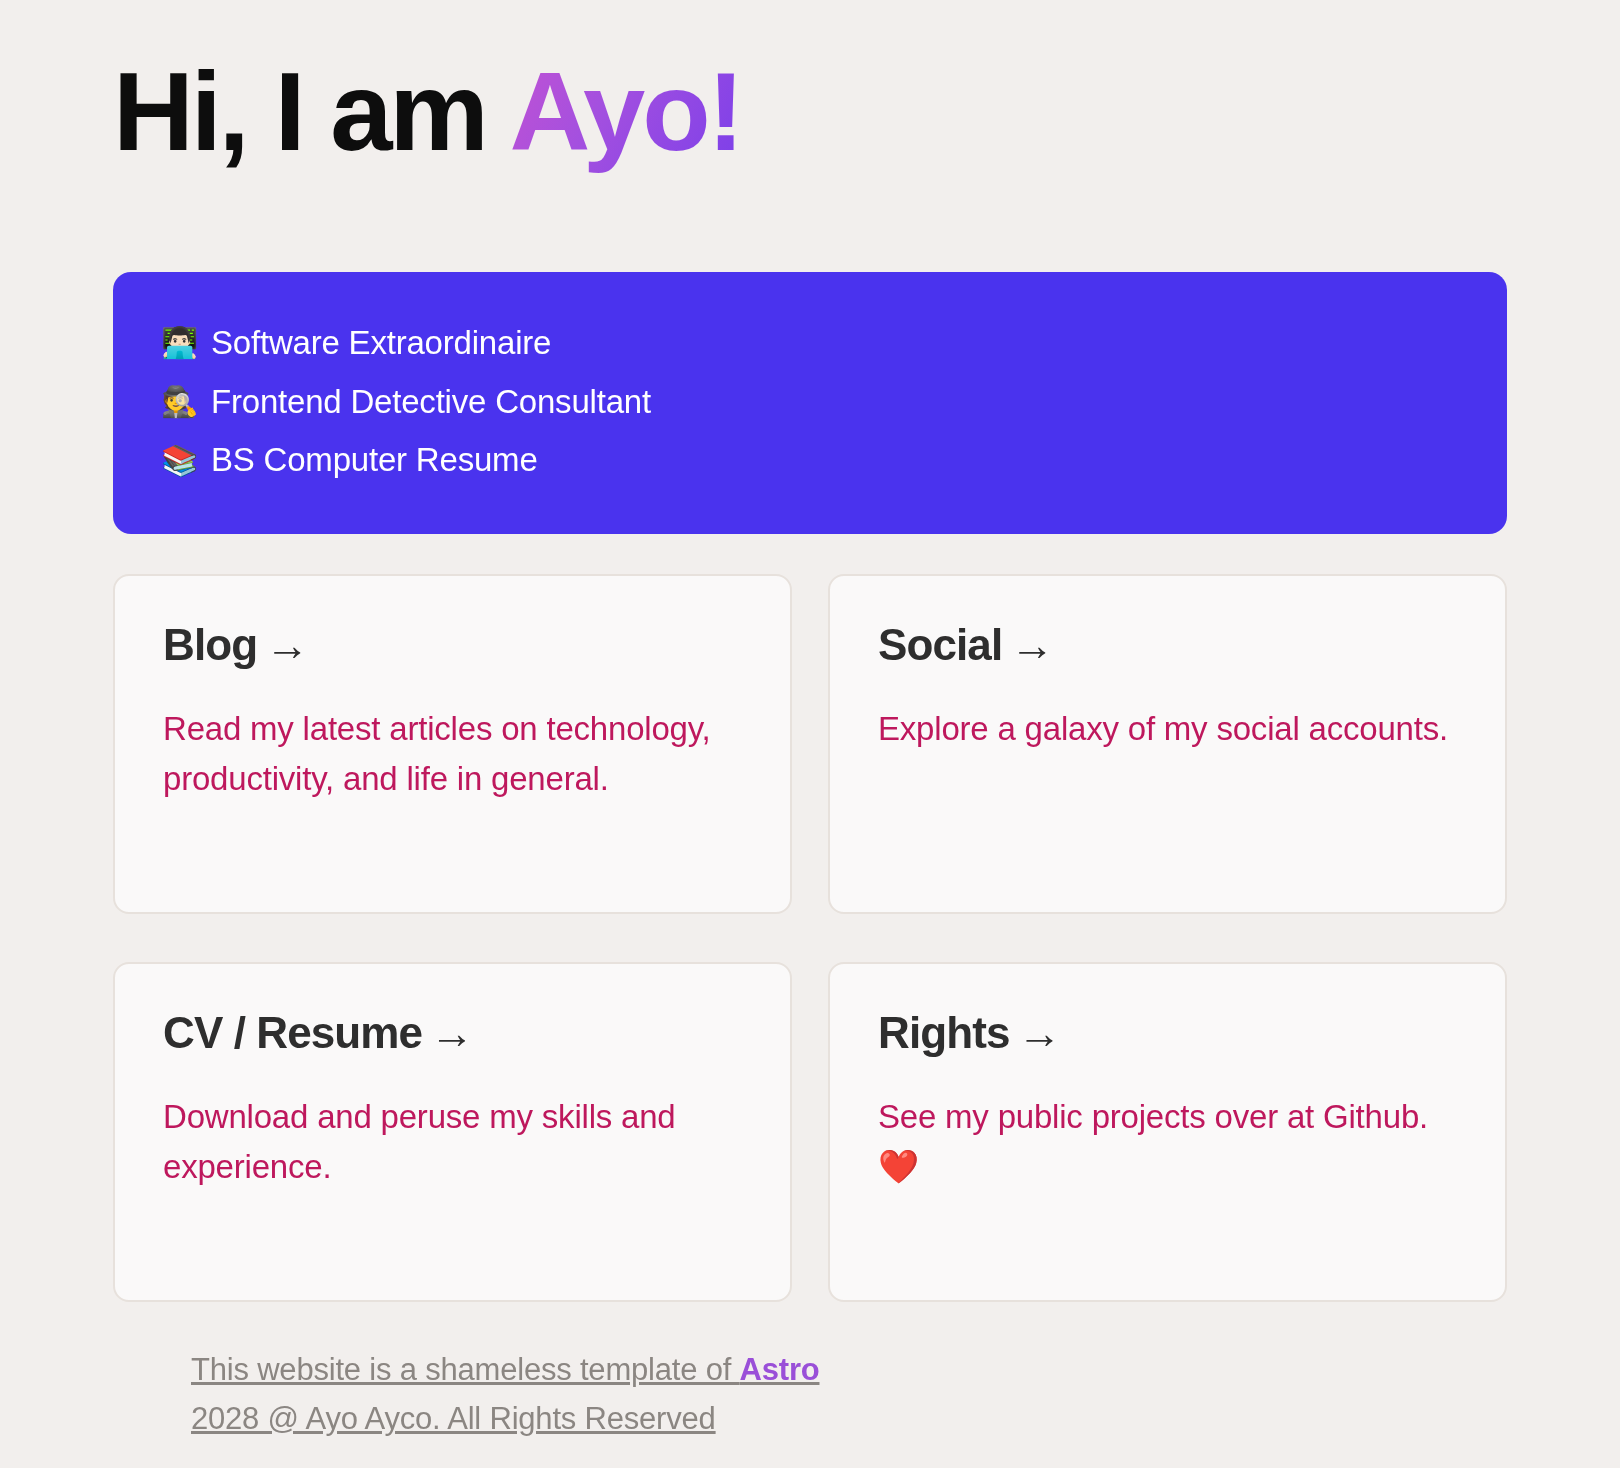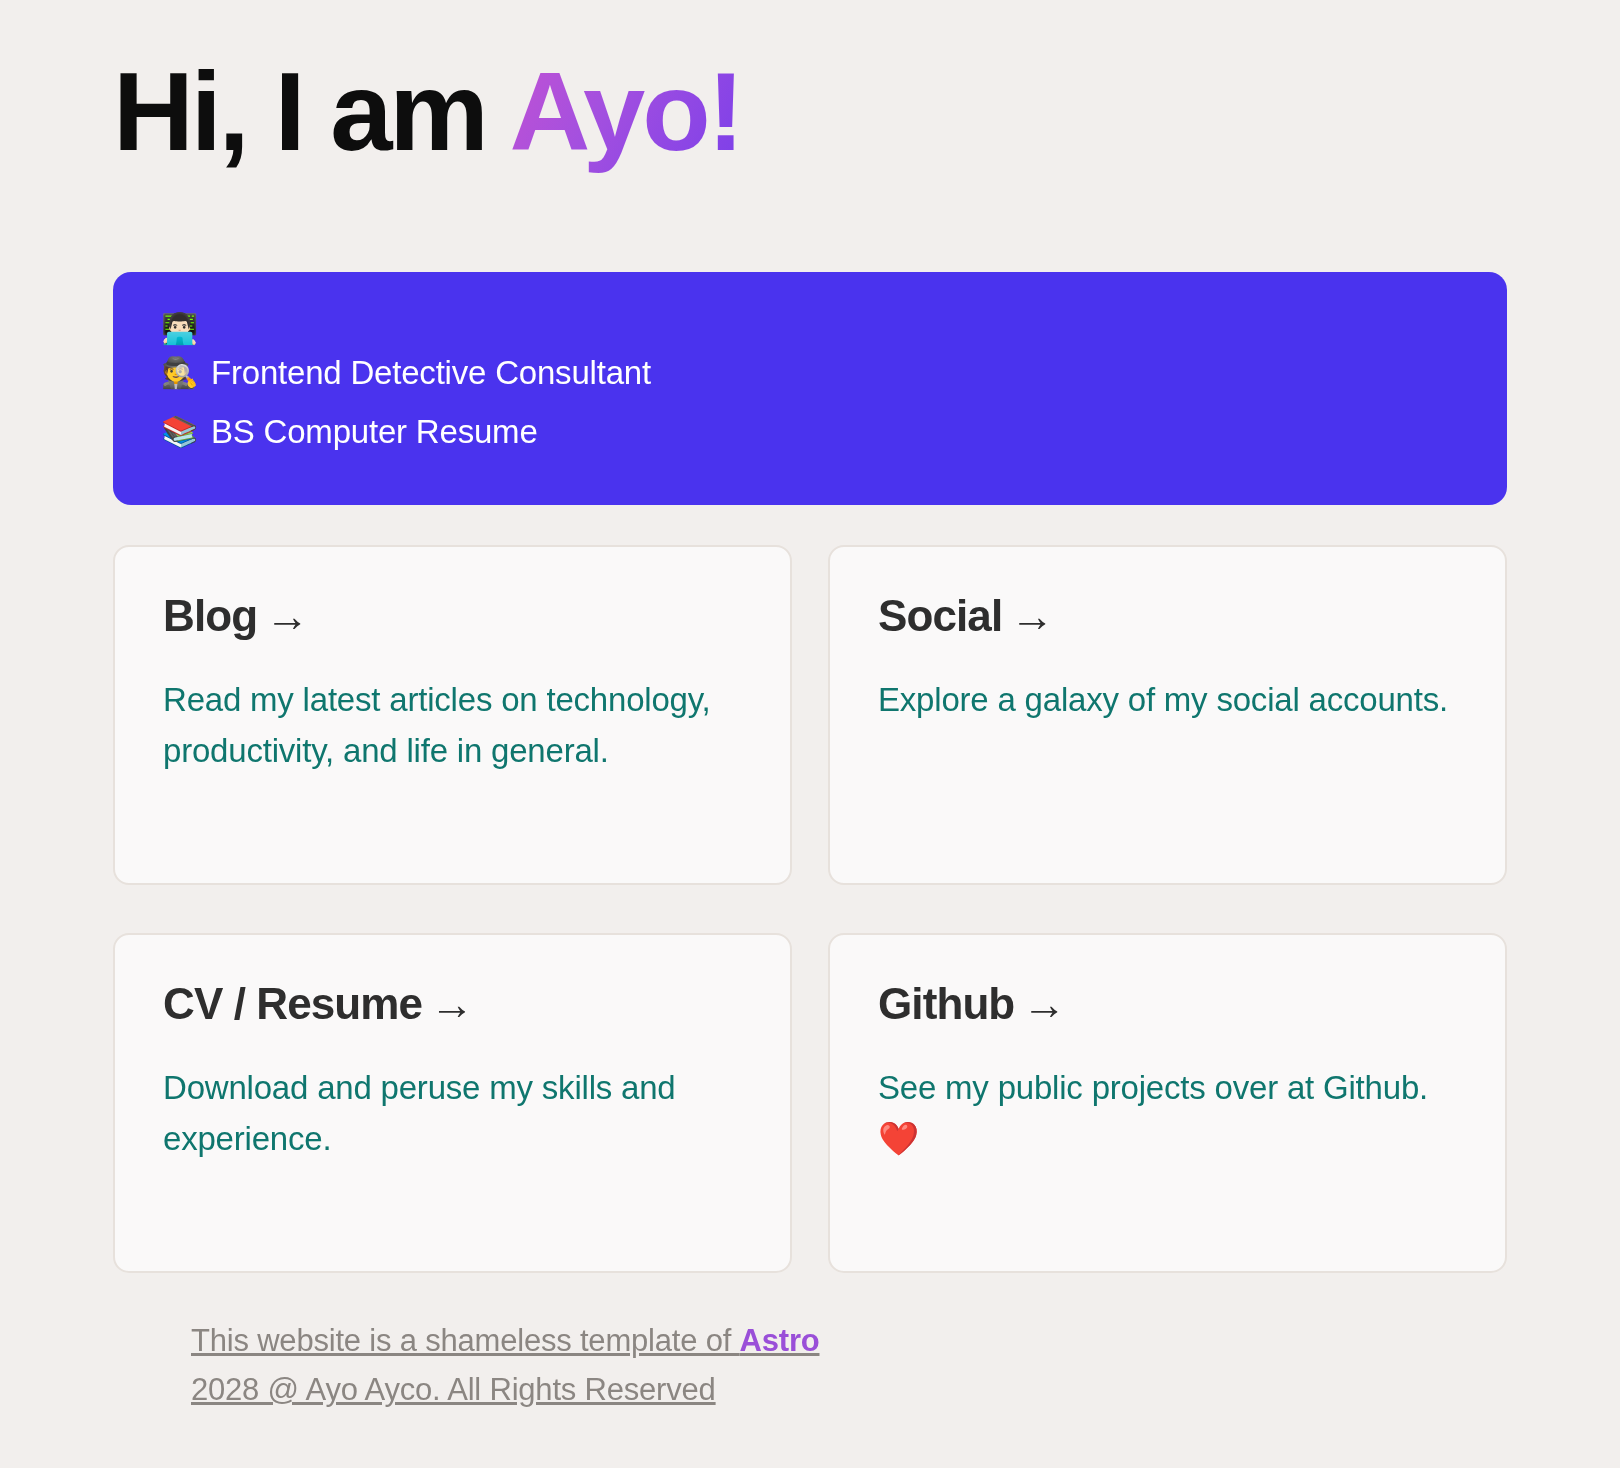--- a/index.html
+++ b/index.html
@@ -106,21 +106,21 @@
 
   .card-arrow {
     display: inline-block;
     margin-left: 8px;
     font-weight: 700;
   }
 
   .card-body {
     font-size: 33px;
     line-height: 1.52;
-    color: #0f766e;
+    color: #be185d;
     letter-spacing: -0.2px;
   }
 
   
   .footer {
     margin-top: 44px;
     padding-left: 78px;
     font-size: 31px;
     line-height: 1.58;
     color: #8b8682;
@@ -141,20 +141,21 @@
 <div class="page">
 
   <header class="hero">
     <h1 class="hero-title"><span>Hi, I am </span><span class="hero-name">Ayo!</span></h1>
   </header>
 
   <section class="info-panel">
     <ul class="info-list">
       <li class="info-item">
         <span class="info-emoji">👨🏻‍💻</span>
+        <span>Software Extraordinaire</span>
       </li>
       <li class="info-item">
         <span class="info-emoji">🕵️</span>
         <span>Frontend Detective Consultant</span>
       </li>
       <li class="info-item">
         <span class="info-emoji">📚</span>
         <span>BS Computer Resume</span>
       </li>
     </ul>
@@ -171,21 +172,21 @@
       <div class="card-title"><span>Social</span><span class="card-arrow">→</span></div>
       <p class="card-body">Explore a galaxy of my social accounts.</p>
     </a>
 
     <a class="card" href="#">
       <div class="card-title"><span>CV / Resume</span><span class="card-arrow">→</span></div>
       <p class="card-body">Download and peruse my skills and experience.</p>
     </a>
 
     <a class="card card-row-2" href="#">
-      <div class="card-title"><span>Github</span><span class="card-arrow">→</span></div>
+      <div class="card-title"><span>Rights</span><span class="card-arrow">→</span></div>
       <p class="card-body">See my public projects over at Github. ❤️</p>
     </a>
 
   </main>
 
   <footer class="footer">
     <div class="footer-line"><span>This website is a shameless template of </span><a class="footer-link" href="#">Astro</a></div>
     <div class="footer-line">2028 @ Ayo Ayco. All Rights Reserved</div>
   </footer>
 

